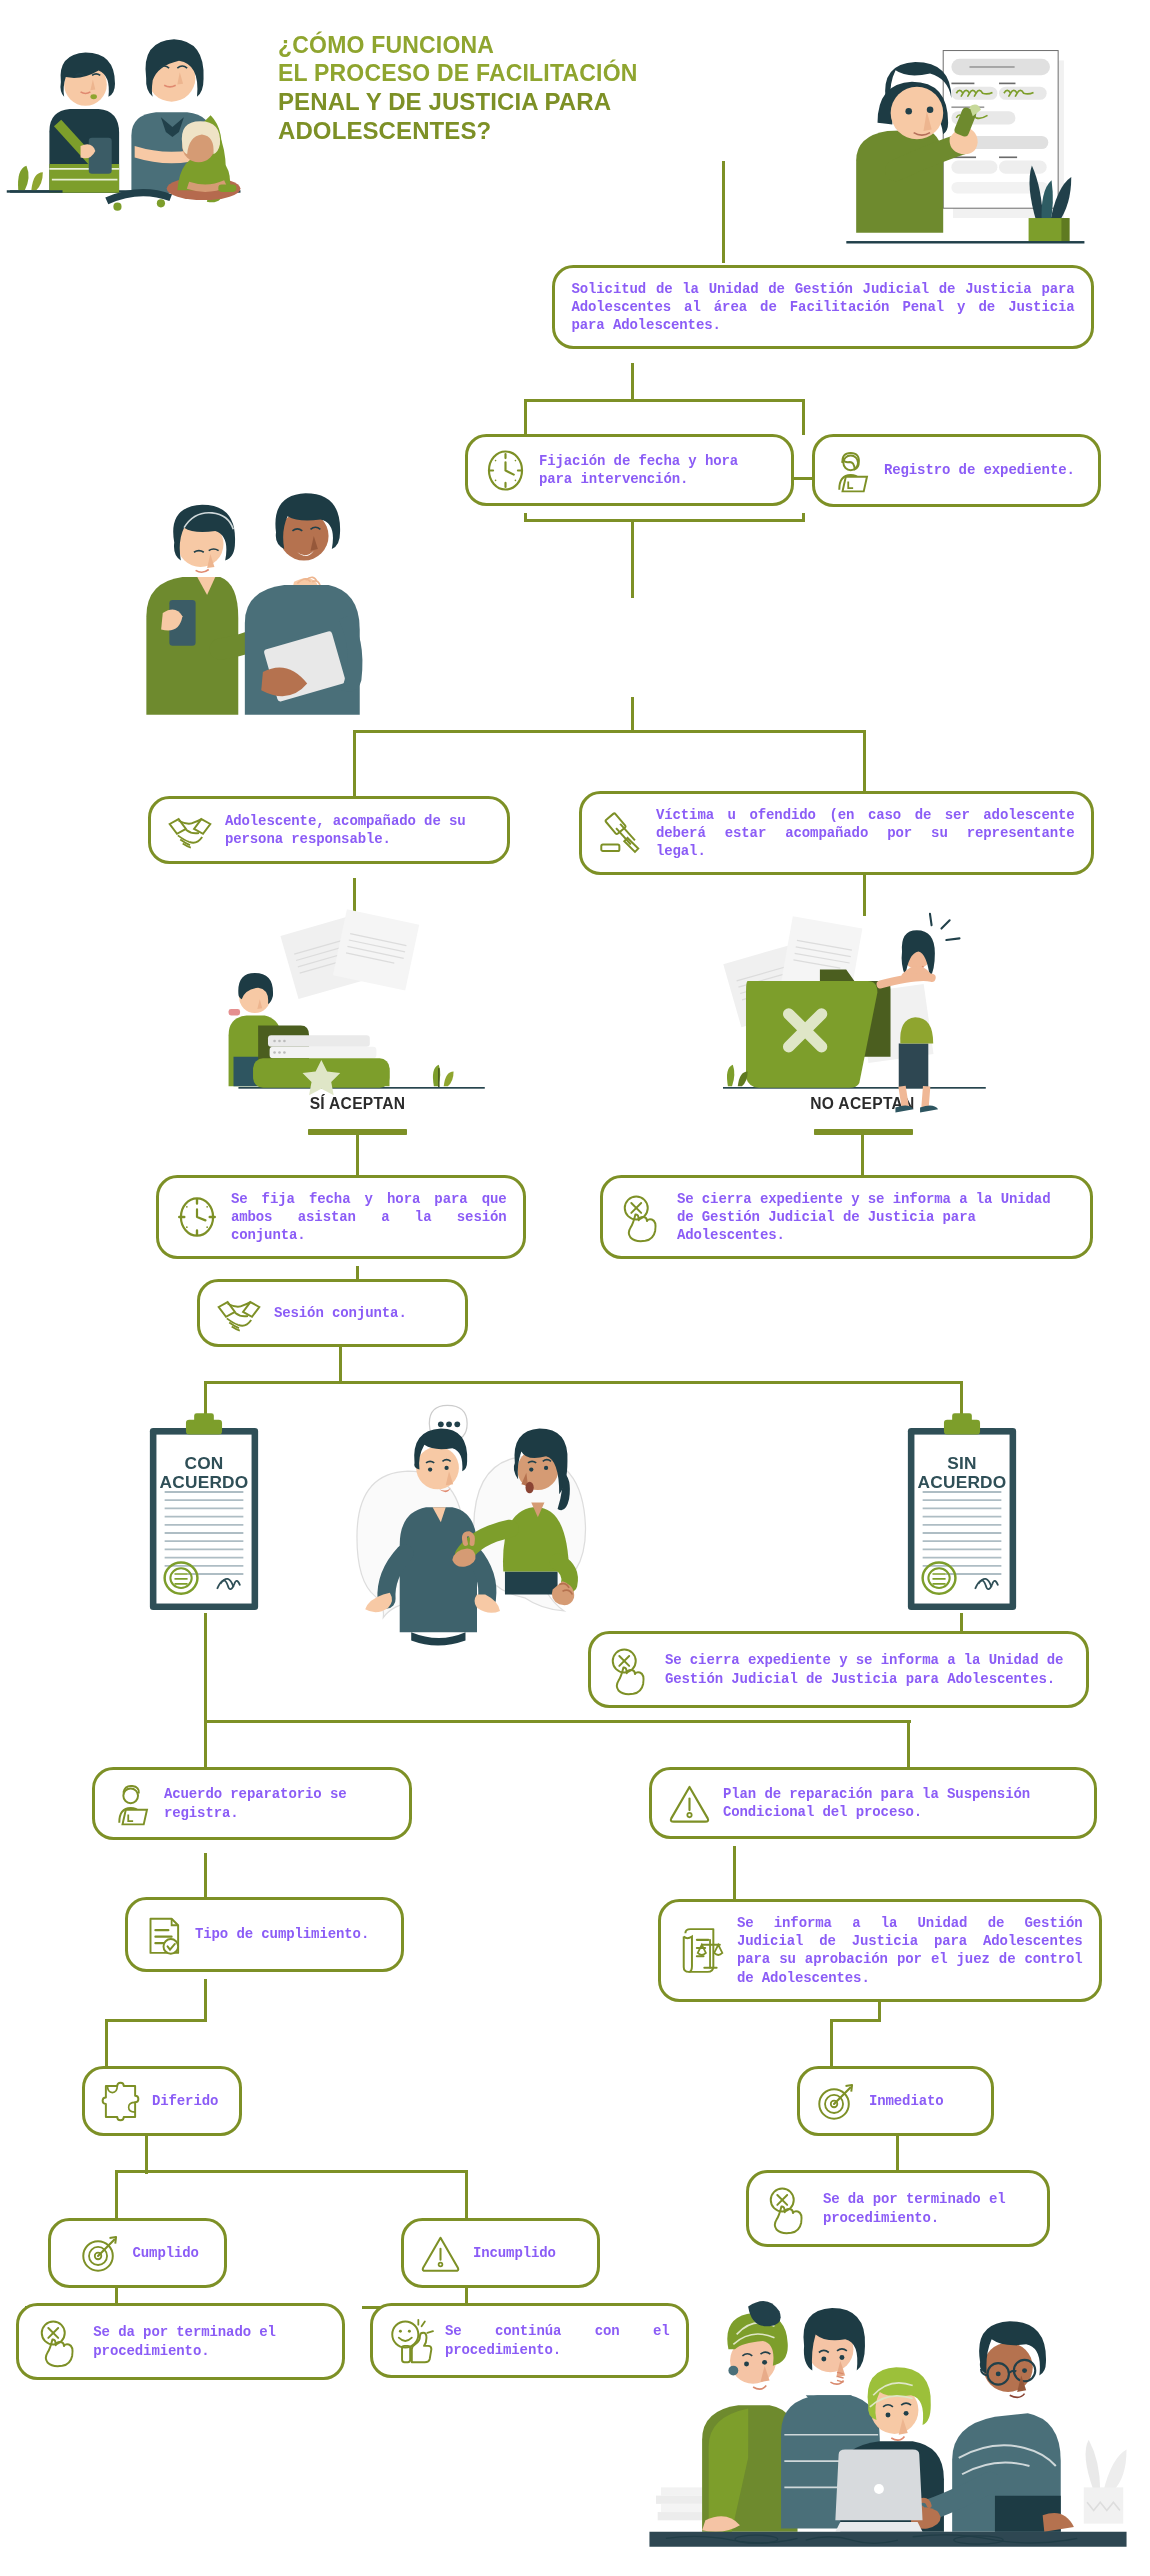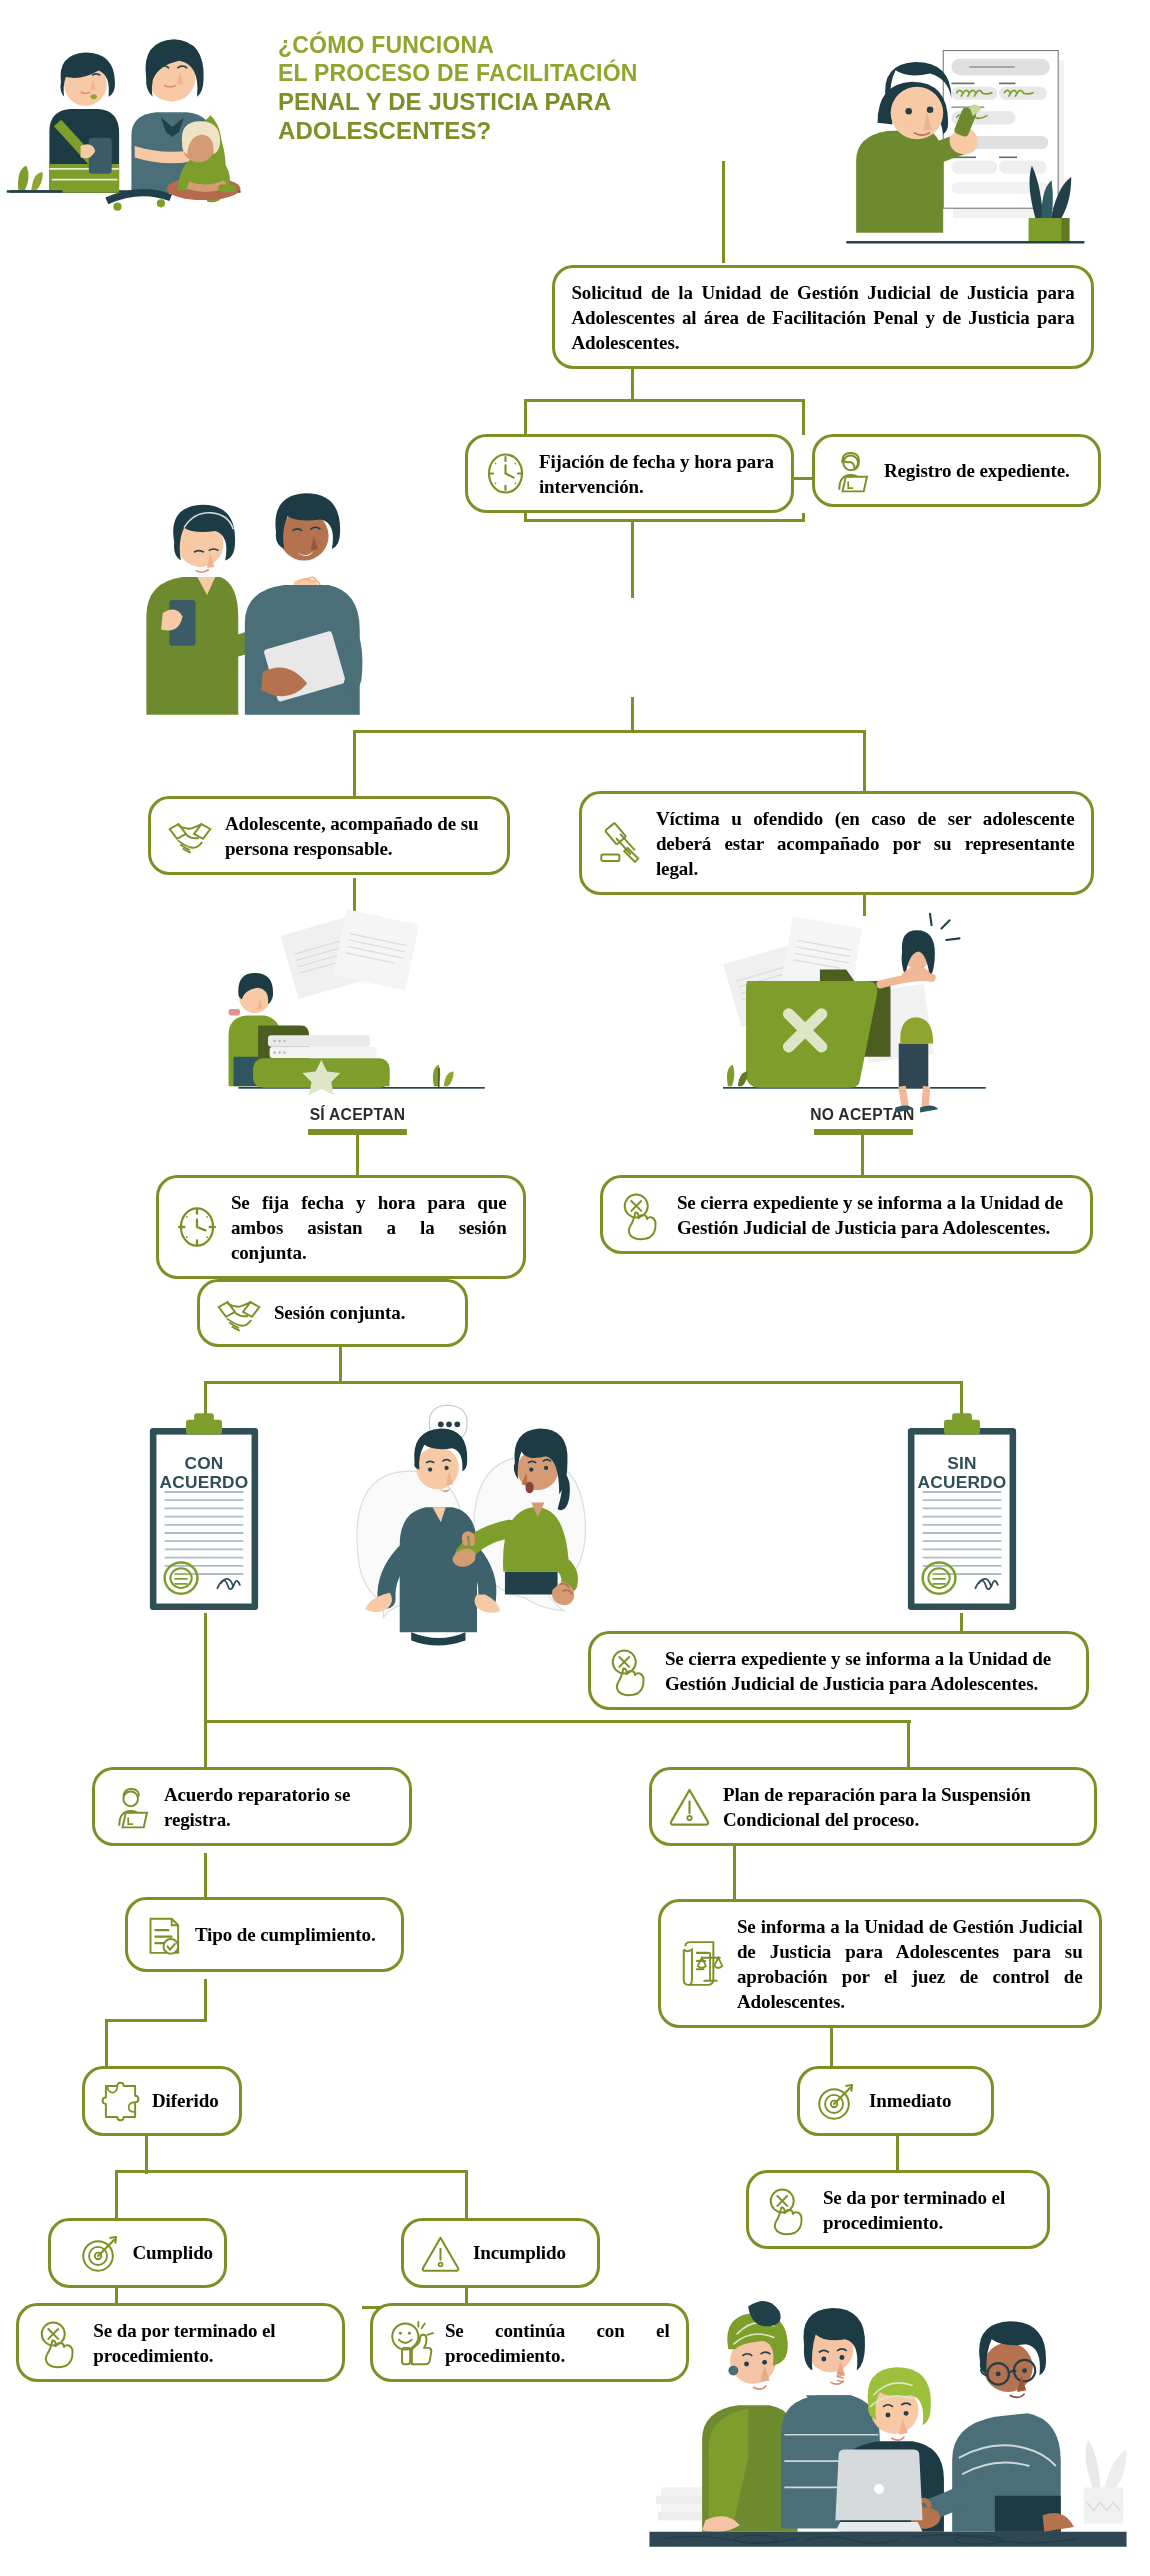--- a/index.html
+++ b/index.html
@@ -15,42 +15,42 @@
   .node {
     position:absolute;
     border: 3.3px solid #7d9026;
     border-radius: 21.4px;
     background:#ffffff;
     display:flex; align-items:center; gap:11.5px;
     padding: 11.5px 16.4px;
     z-index: 5;
   }
   .node .txt {
-    font-family:Liberation Serif, serif;
+    font-family:Liberation Mono, monospace;
     font-weight: 700;
-    font-size: 19px;
+    font-size: 14px;
     line-height: 1.32;
-    color:#000000;
+    color:#8b5cf6;
     letter-spacing:-0.1px;
   }
   .node.justify .txt { text-align: justify; text-align-last:left; }
   .ico { flex: 0 0 auto; display:block; }
   .ico svg { display:block; }
 
   .line { position:absolute; background:#7d9026; z-index:1; }
   .vline { width:3.3px; }
   .hline { height:3.3px; }
 
   .stub { position:absolute; background:#7d9026; height:5.8px; border-radius:0.8px; z-index:4; }
 
   .caption {
     position:absolute; z-index:6;
     font-family:"Liberation Sans", sans-serif;
     font-weight:700; font-size:15.6px; color:#2b2b2b;
-    letter-spacing:0.3px; text-align:center;margin-top:11px;
+    letter-spacing:0.3px; text-align:center;
   }
 
   
   #title { position:absolute; z-index:8; }
   #title .l {
     font-family:"Liberation Sans", sans-serif;
     font-weight:700; font-size:23px; line-height:1.22;
     color:#8fa52f; letter-spacing:0.2px;
   }
   #title .l.bold { font-weight:900; font-size:24px; letter-spacing:0.1px; color:#7d9026; }

